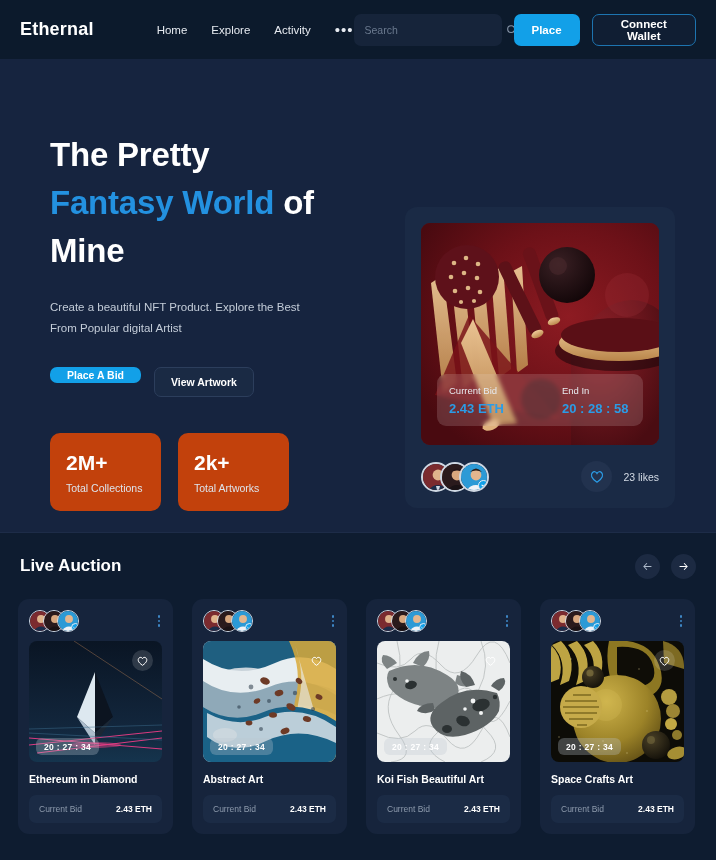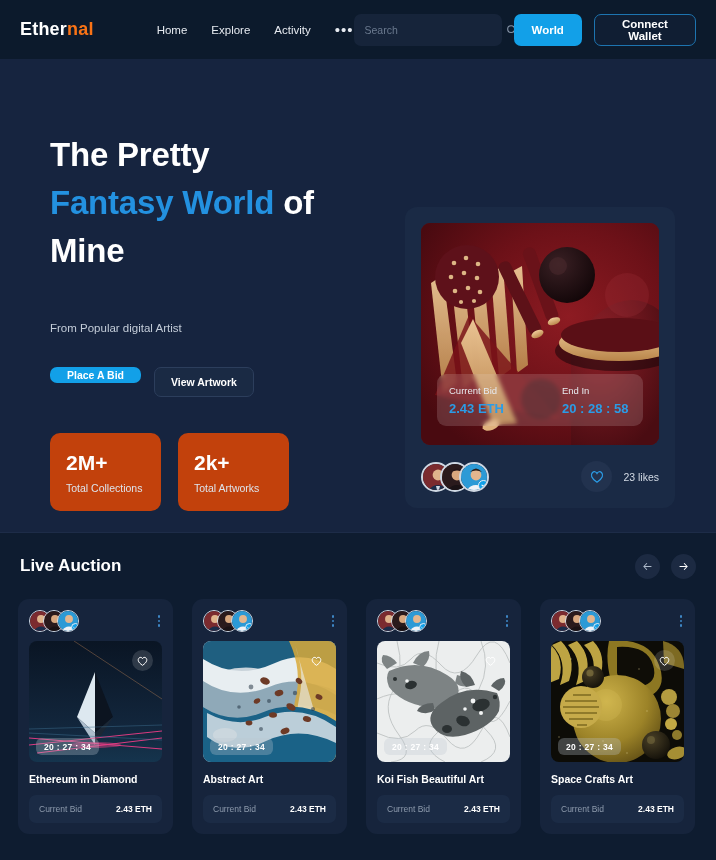--- a/index.html
+++ b/index.html
@@ -11,21 +11,21 @@
   }
   .page { width: 716px; height: 860px; position: relative; }
 
   
   .navbar {
     height: 59px; background: #0c1a2c;
     display: flex; align-items: center; padding: 0 20px;
     position: relative; z-index: 5;
   }
   .logo { font-size: 18px; font-weight: bold; letter-spacing: .2px; color: #ffffff; }
-  .logo .accent { color: #f97316; }
+  .logo .accent { color: #ffffff; }
   .nav-links { display: flex; align-items: center; gap: 24px; margin-left: 63px; justify-content: space-between; }
   .nav-link { font-size: 11.5px; color: #e6eaf0; text-decoration: none; font-weight: 500; }
   .nav-more { font-size: 15px; color: #e6eaf0; letter-spacing: 1px; line-height: 6px; }
   .nav-right { margin-left: auto; display: flex; align-items: center; gap: 12px; }
   .search-box {
     width: 148px; height: 32px; background: #16243a; border-radius: 7px;
     display: flex; align-items: center; padding: 0 11px; gap: 6px;
   }
   .search-box input {
     flex: 1; background: transparent; border: none; outline: none;
@@ -178,34 +178,34 @@
       <span class="nav-more">•••</span>
     </div>
     <div class="nav-right">
       <div class="search-box">
         <input type="text" placeholder="Search" style="">
         <svg class="search-ic" viewBox="0 0 16 16">
           <circle cx="6.8" cy="6.8" r="4.6" fill="none" stroke="#8795a8" stroke-width="1.4"></circle>
           <line x1="10.3" y1="10.3" x2="14" y2="14" stroke="#8795a8" stroke-width="1.4" stroke-linecap="round"></line>
         </svg>
       </div>
-      <button class="btn-upload">World</button>
+      <button class="btn-upload">Place</button>
       <button class="btn-wallet">Connect Wallet</button>
     </div>
   </div>
 
   <div class="hero">
     <div class="hero-left">
       <h1 class="hero-title">
         <span>The Pretty</span><br>
         <span class="blue">Fantasy World</span><span> of</span><br>
         <span>Mine</span>
       </h1>
       <p class="hero-sub">
-        <br>
+        <span>Create a beautiful NFT Product. Explore the Best</span><br>
         <span>From Popular digital Artist</span>
       </p>
       <div class="hero-btns">
         <button class="btn-bid">Place A Bid</button>
         <button class="btn-view">View Artwork</button>
       </div>
       <div class="stats">
         <div class="stat-card">
           <div class="stat-num">2M+</div>
           <div class="stat-lbl">Total Collections</div>

